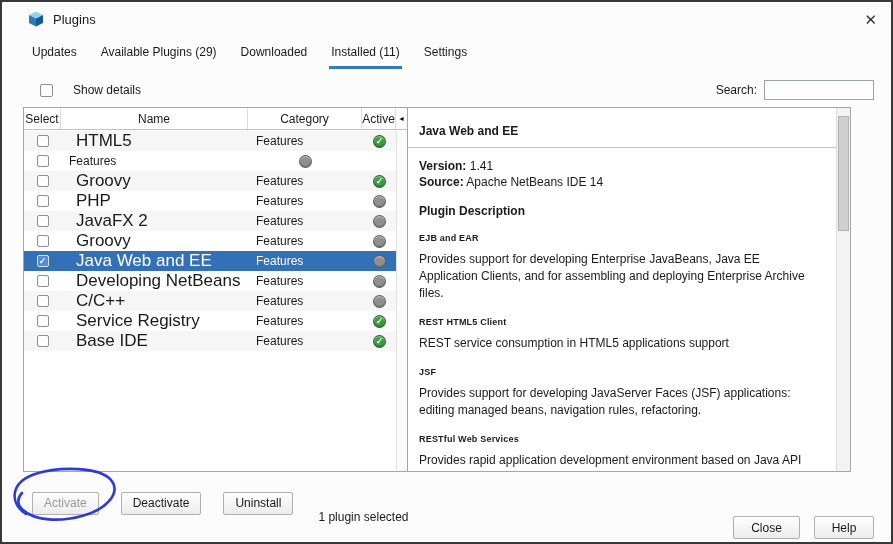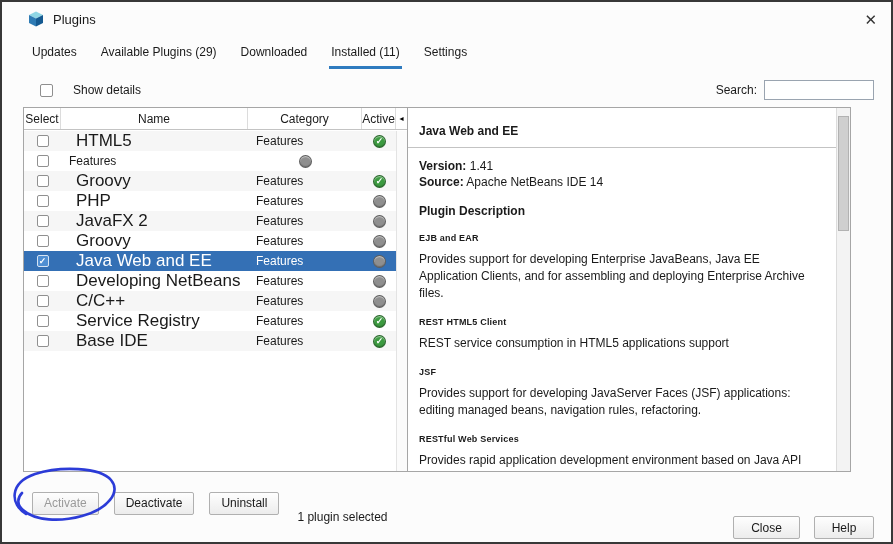--- a/index.html
+++ b/index.html
@@ -58,21 +58,21 @@
   .meta { line-height: 16px; }
   .meta .lbl { font-weight: bold; }
   .desc-heading { font-weight: bold; margin-top: 14px; }
   .section { margin-top: 15px; }
   .sec-heading { font-size: 9px; font-weight: bold; letter-spacing: .2px; }
   .sec-text { margin-top: 8px; line-height: 17px; max-width: 445px; }
   .dscroll { position: absolute; top: 0; right: 0; bottom: 0; width: 14px; background: #f3f3f3; border-left: 1px solid #dcdcdc; }
   .dthumb { position: absolute; top: 8px; left: 1px; width: 11px; height: 115px; background: #cfcfcf; border: 1px solid #b2b2b2; }
 
   
-  .footer { position: absolute; top: 480px; left: 30px; display: flex; align-items: center; gap: 15px; }
+  .footer { position: absolute; top: 480px; left: 30px; display: flex; align-items: center; gap: 22px; }
   .btn { font: 12px "Liberation Sans", sans-serif; padding: 0 11px; height: 23px; background: linear-gradient(#fefefe, #ececec); border: 1px solid #b0b0b0; border-radius: 2px; color: #1a1a1a; cursor: pointer; }
   .btn.disabled { color: #9a9a9a; }
   .status-text { font-size: 12px; margin-left: 3px; margin-top: 28px; }
 
   .close-btn { position: absolute; top: 514px; right: 91px; min-width: 67px; }
   .help-btn { position: absolute; top: 514px; right: 17px; min-width: 60px; }
 
   
   .annotation { position: absolute; left: 2px; top: 461px; width: 130px; height: 64px; pointer-events: none; z-index: 6; }
   .annotation path { fill: none; stroke: var(--annotation); stroke-width: 2.6; stroke-linecap: round; opacity: .95; }

